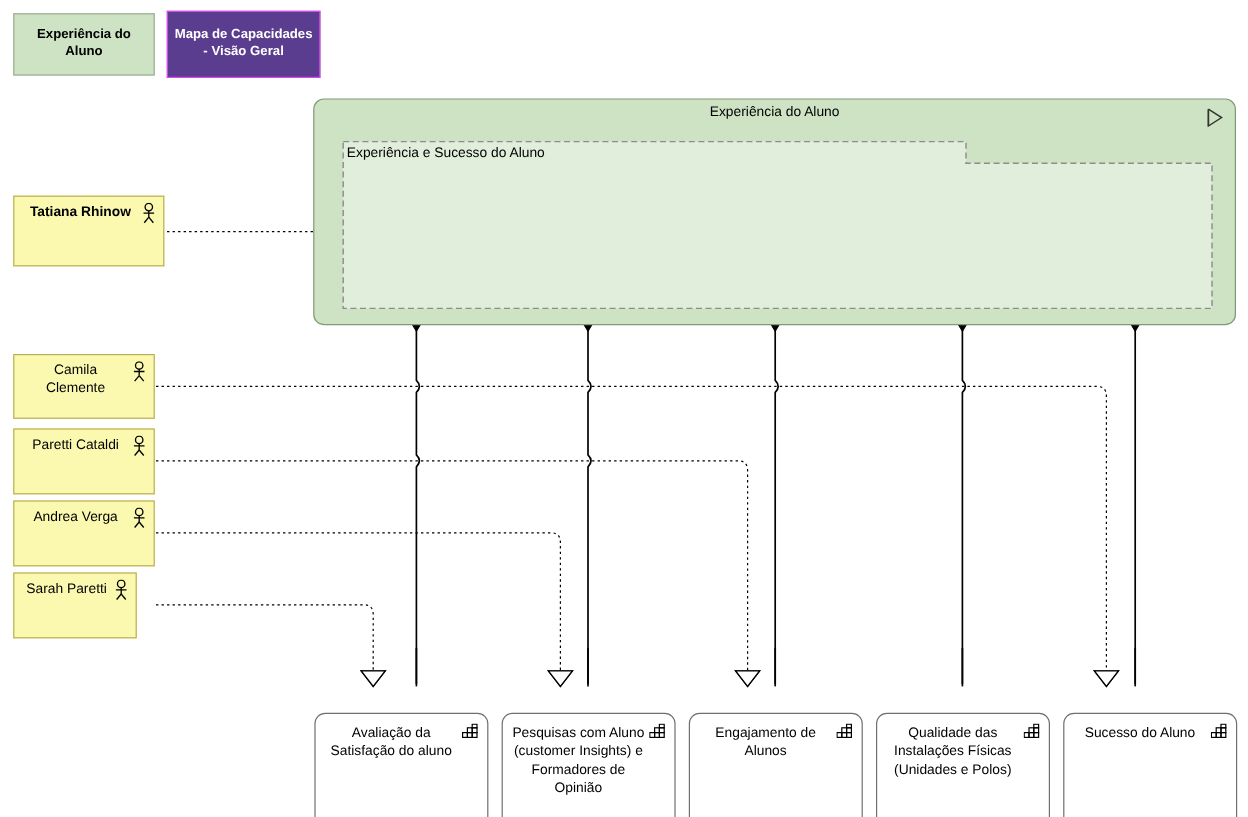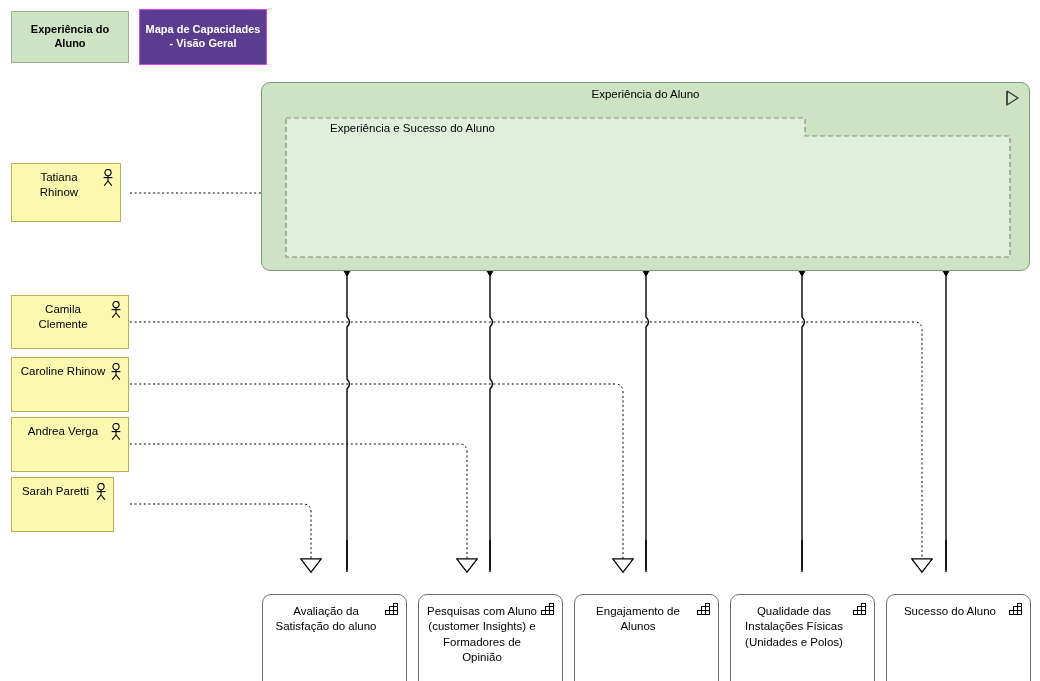--- a/index.html
+++ b/index.html
@@ -36,36 +36,35 @@
     position:absolute;left:0;top:5px;width:100%;text-align:center;
     font-size:11.5px;color:#000;
   }
   #vs-icon{position:absolute;right:6px;top:6px;width:20px;height:18px;}
 
   
   #inner-dashed{position:absolute;left:285px;top:117px;width:726px;height:141px;}
   #inner-label{
     position:absolute;left:289px;top:122px;font-size:11.5px;color:#000;
     white-space:nowrap;
-    margin-left:41px;
   }
 
   
   .actor-box{
     position:absolute;box-sizing:border-box;
     background:#fbf8b0;border:1px solid #b9ae56;
     font-size:11.5px;color:#000;
   }
   .actor-label{
     position:absolute;left:8px;right:22px;top:6px;
     text-align:center;line-height:1.3;
   }
   .actor-icon{position:absolute;right:5px;top:5px;width:14px;height:18px;}
 
-  #actor-tatiana{left:11px;top:163px;width:110px;height:59px;}
+  #actor-tatiana{left:11px;top:163px;width:126px;height:59px;font-weight:bold;}
   #actor-camila {left:11px;top:295px;width:118px;height:54px;}
   #actor-caroline{left:11px;top:357px;width:118px;height:55px;}
   #actor-andrea {left:11px;top:417px;width:118px;height:55px;}
   #actor-sarah  {left:11px;top:477px;width:103px;height:55px;}
 
   
   .cap-box{
     position:absolute;box-sizing:border-box;top:594px;height:103px;
     background:#ffffff;border:1px solid #6f6f6f;border-radius:9px;
   }
@@ -169,21 +168,21 @@
     <svg class="actor-icon" viewBox="0 0 14 18" xmlns="http://www.w3.org/2000/svg">
       <circle cx="7" cy="3.6" r="3.1" fill="none" stroke="#000" stroke-width="1.1"></circle>
       <line x1="7" y1="6.7" x2="7" y2="12" stroke="#000" stroke-width="1.1"></line>
       <line x1="2.6" y1="8.6" x2="11.4" y2="8.6" stroke="#000" stroke-width="1.1"></line>
       <line x1="7" y1="12" x2="3.2" y2="16.6" stroke="#000" stroke-width="1.1"></line>
       <line x1="7" y1="12" x2="10.8" y2="16.6" stroke="#000" stroke-width="1.1"></line>
     </svg>
   </div>
 
   <div class="actor-box" id="actor-caroline">
-    <div class="actor-label">Caroline Rhinow</div>
+    <div class="actor-label">Paretti Cataldi</div>
     <svg class="actor-icon" viewBox="0 0 14 18" xmlns="http://www.w3.org/2000/svg">
       <circle cx="7" cy="3.6" r="3.1" fill="none" stroke="#000" stroke-width="1.1"></circle>
       <line x1="7" y1="6.7" x2="7" y2="12" stroke="#000" stroke-width="1.1"></line>
       <line x1="2.6" y1="8.6" x2="11.4" y2="8.6" stroke="#000" stroke-width="1.1"></line>
       <line x1="7" y1="12" x2="3.2" y2="16.6" stroke="#000" stroke-width="1.1"></line>
       <line x1="7" y1="12" x2="10.8" y2="16.6" stroke="#000" stroke-width="1.1"></line>
     </svg>
   </div>
 
   <div class="actor-box" id="actor-andrea">

